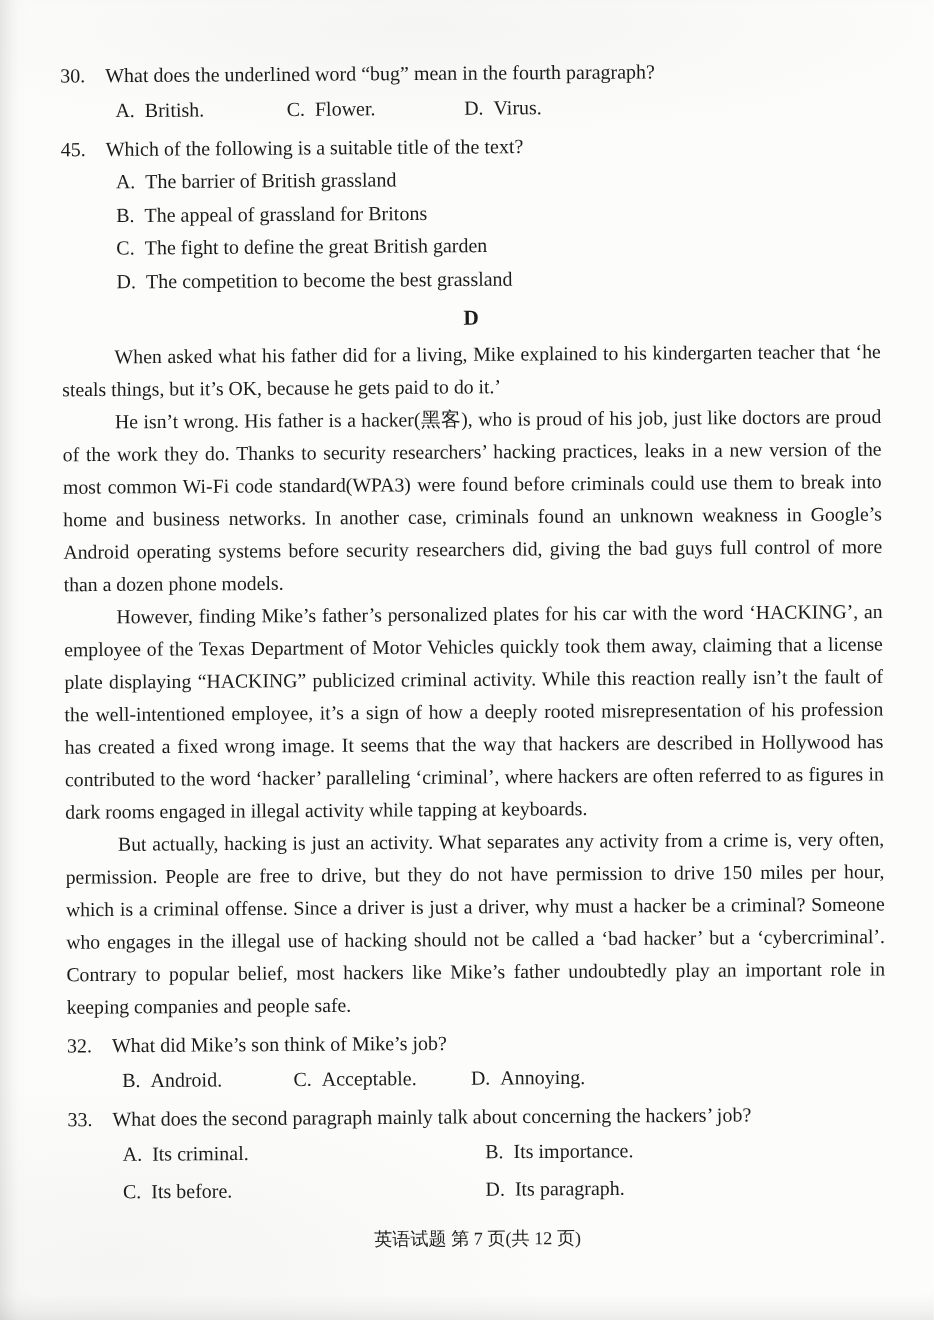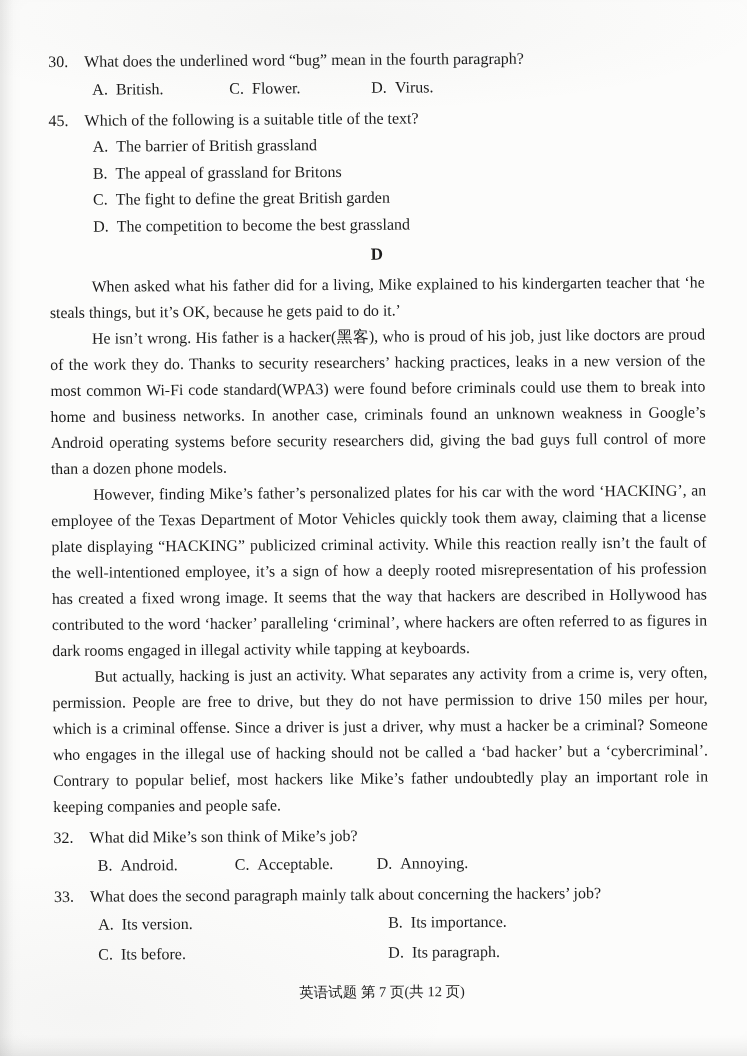--- a/index.html
+++ b/index.html
@@ -124,21 +124,21 @@
         <span class="opt"><span class="opt-label">D.</span><span>Annoying.</span></span>
       </div>
     </div>
 
     <div class="question">
       <div class="q-line">
         <span class="q-num">33.</span>
         <span class="q-stem">What does the second paragraph mainly talk about concerning the hackers’ job?</span>
       </div>
       <div class="opt-row r2">
-        <span class="opt"><span class="opt-label">A.</span><span>Its version.</span></span>
+        <span class="opt"><span class="opt-label">A.</span><span>Its criminal.</span></span>
         <span class="opt"><span class="opt-label">B.</span><span>Its importance.</span></span>
         <span class="opt"><span class="opt-label">C.</span><span>Its before.</span></span>
         <span class="opt"><span class="opt-label">D.</span><span>Its paragraph.</span></span>
       </div>
     </div>
 
     <div class="footer">英语试题  第 7 页(共 12 页)</div>
 
   </div>
 </div>

